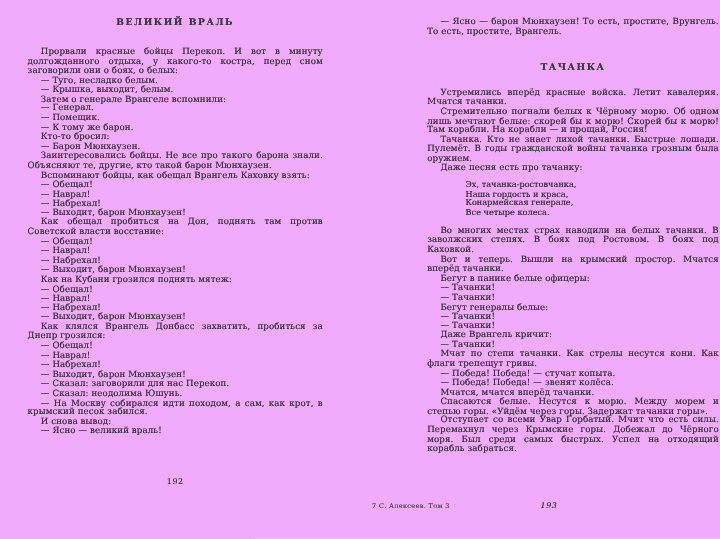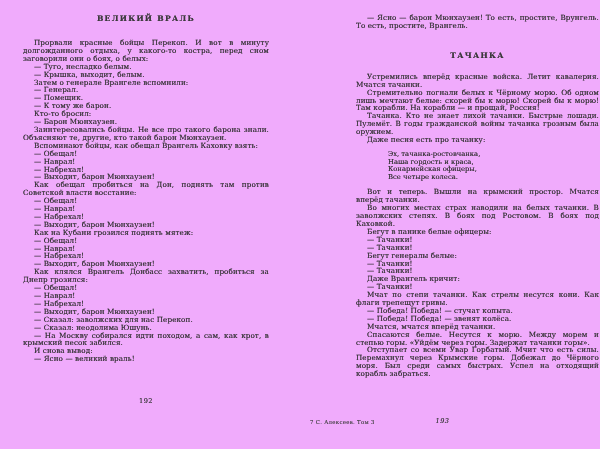--- a/index.html
+++ b/index.html
@@ -50,21 +50,21 @@
 
   .folio {
     position: absolute;
     font-size: 6.6px;
     letter-spacing: 0.5px;
     color: #3d3d3d;
     text-align: center;
     text-shadow: 0 0 0.3px rgba(20,20,20,0.55);
   }
   .folio-left  { left: 23px;  top: 397px; width: 246px; }
-  .folio-right { left: 321px; top: 417px; width: 243px; font-style: italic; }
+  .folio-right { left: 336px; top: 417px; width: 243px; font-style: italic; }
 
   .signature {
     position: absolute;
     left: 310px; top: 419px;
     font-size: 5.4px;
     letter-spacing: 0.3px;
     color: #474747;
     white-space: nowrap;
     text-shadow: 0 0 0.3px rgba(20,20,20,0.5);
   }
@@ -100,46 +100,46 @@
         <p class="line para">Как на Кубани грозился поднять мятеж:</p>
         <p class="line dlg">— Обещал!</p>
         <p class="line dlg">— Наврал!</p>
         <p class="line dlg">— Набрехал!</p>
         <p class="line dlg">— Выходит, барон Мюнхаузен!</p>
         <p class="line para">Как клялся Врангель Донбасс захватить, пробиться за Днепр грозился:</p>
         <p class="line dlg">— Обещал!</p>
         <p class="line dlg">— Наврал!</p>
         <p class="line dlg">— Набрехал!</p>
         <p class="line dlg">— Выходит, барон Мюнхаузен!</p>
-        <p class="line dlg">— Сказал: заволжских для нас Перекоп.</p>
+        <p class="line dlg">— Сказал: заговорили для нас Перекоп.</p>
         <p class="line dlg">— Сказал: неодолима Юшунь.</p>
         <p class="line para">— На Москву собирался идти походом, а сам, как крот, в крымский песок забился.</p>
         <p class="line para">И снова вывод:</p>
         <p class="line dlg">— Ясно — великий враль!</p>
       </div>
   </div>
 
   <div class="page page-right">
     <div class="body-text">
         <p class="line para">— Ясно — барон Мюнхаузен! То есть, простите, Врунгель. То есть, простите, Врангель.</p>
       </div>
     <div class="chapter-title">ТАЧАНКА</div>
     <div class="body-text">
         <p class="line para">Устремились вперёд красные войска. Летит кавалерия. Мчатся тачанки.</p>
         <p class="line para">Стремительно погнали белых к Чёрному морю. Об одном лишь мечтают белые: скорей бы к морю! Скорей бы к морю! Там корабли. На корабли — и прощай, Россия!</p>
         <p class="line para">Тачанка. Кто не знает лихой тачанки. Быстрые лошади. Пулемёт. В годы гражданской войны тачанка грозным была оружием.</p>
         <p class="line para">Даже песня есть про тачанку:</p>
         <div class="verse">
           <div class="vline">Эх, тачанка-ростовчанка,</div>
           <div class="vline">Наша гордость и краса,</div>
-          <div class="vline">Конармейская офицеры,</div>
+          <div class="vline">Конармейская генерале,</div>
           <div class="vline">Все четыре колеса.</div>
         </div>
+        <p class="line para">Во многих местах страх наводили на белых тачанки. В заволжских степях. В боях под Ростовом. В боях под Каховкой.</p>
         <p class="line para">Вот и теперь. Вышли на крымский простор. Мчатся вперёд тачанки.</p>
-        <p class="line para">Во многих местах страх наводили на белых тачанки. В заволжских степях. В боях под Ростовом. В боях под Каховкой.</p>
         <p class="line para">Бегут в панике белые офицеры:</p>
         <p class="line dlg">— Тачанки!</p>
         <p class="line dlg">— Тачанки!</p>
         <p class="line para">Бегут генералы белые:</p>
         <p class="line dlg">— Тачанки!</p>
         <p class="line dlg">— Тачанки!</p>
         <p class="line para">Даже Врангель кричит:</p>
         <p class="line dlg">— Тачанки!</p>
         <p class="line para">Мчат по степи тачанки. Как стрелы несутся кони. Как флаги трепещут гривы.</p>
         <p class="line dlg">— Победа! Победа! — стучат копыта.</p>

